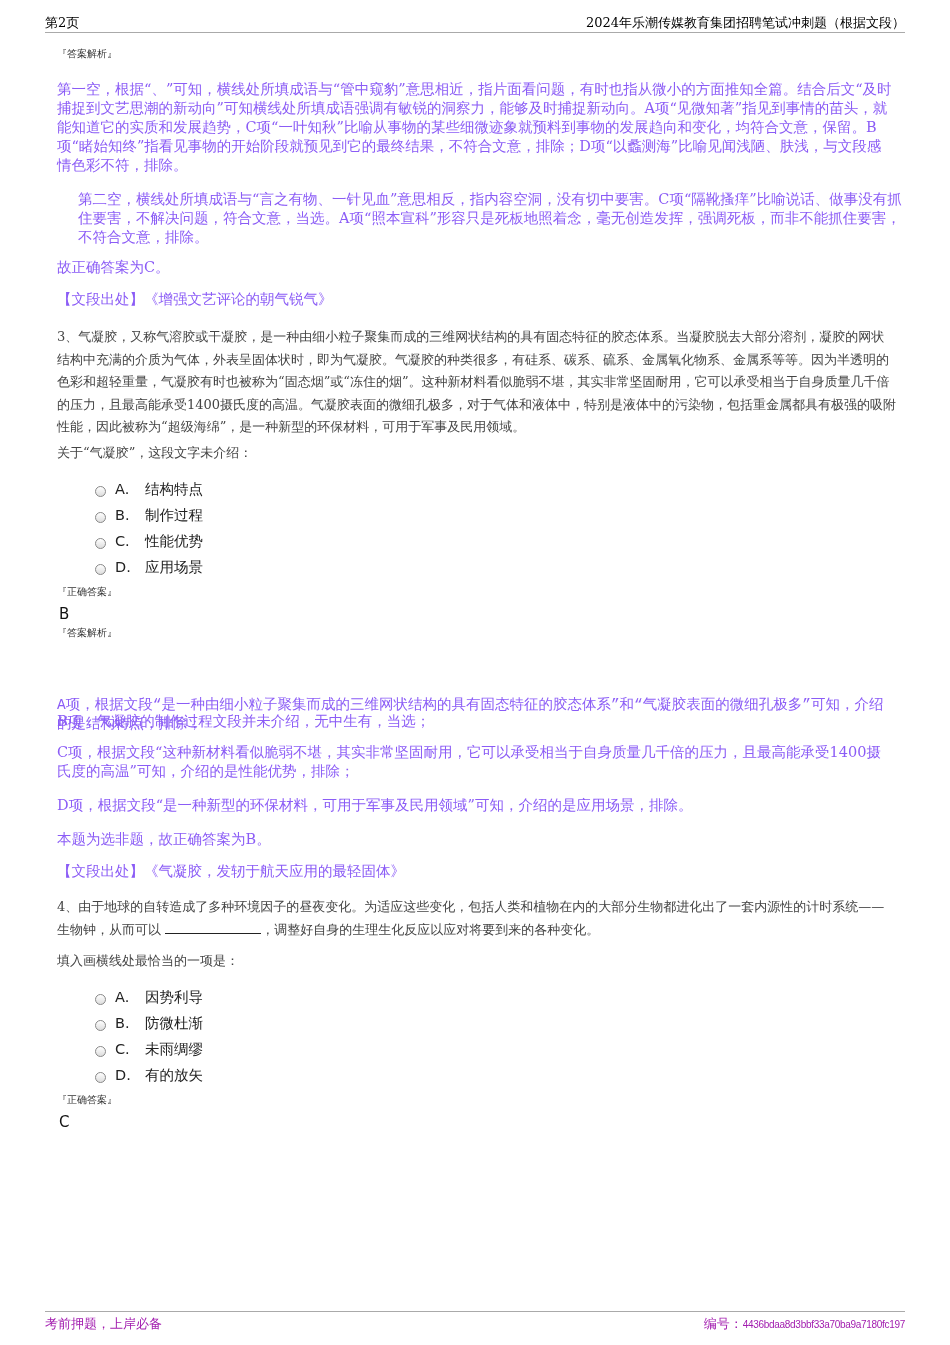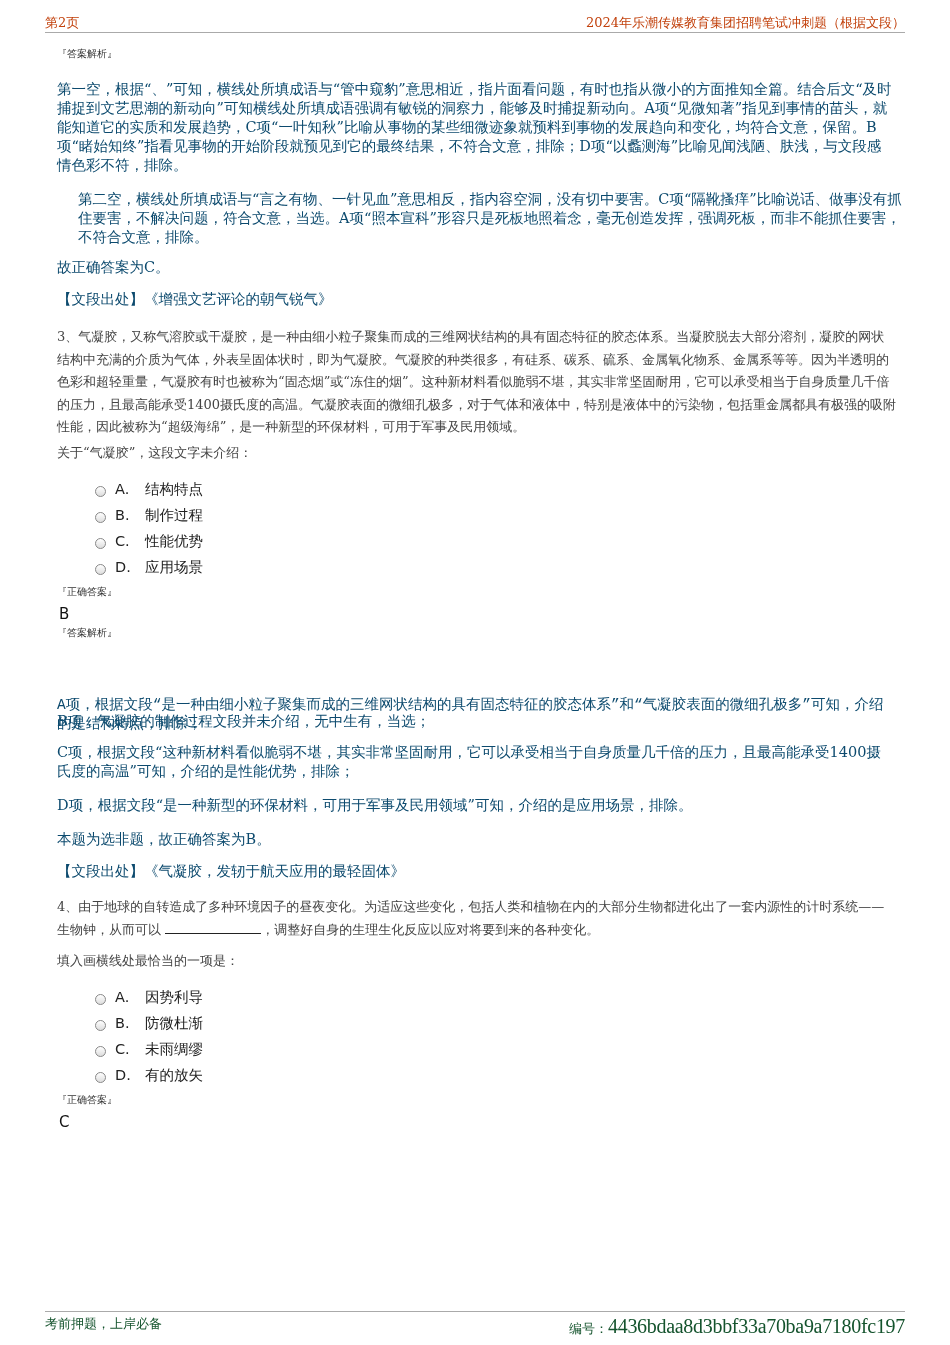--- a/index.html
+++ b/index.html
@@ -4,38 +4,38 @@
 <style>
   html, body { margin: 0; padding: 0; background: #ffffff; }
   body {
     width: 950px; height: 1345px; position: relative; overflow: hidden;
     font-family: "DejaVu Sans", "Liberation Sans", sans-serif;
     color: #222;
   }
   .header {
     position: absolute; left: 45px; right: 45px; top: 12px; height: 20px;
     border-bottom: 1px solid #aaa;
-    font-size: 13px; color: #c2410c;
+    font-size: 13px; color: #000000;
   }
   .header .left { position: absolute; left: 0; top: 2px; font-family: "DejaVu Serif", serif; }
   .header .right { position: absolute; right: 0; top: 2px; font-family: "DejaVu Serif", serif; }
   .footer {
     position: absolute; left: 45px; right: 45px; top: 1311px; height: 20px;
     border-top: 1px solid #aaa;
-    font-size: 13px; color: #14532d;
+    font-size: 13px; color: #a21caf;
   }
   .footer .left { position: absolute; left: 0; top: 3px; font-family: "DejaVu Serif", serif; }
   .footer .right { position: absolute; right: 0; top: 3px; }
-  .footer .right .code { font-family: Liberation Serif, serif; font-size: 20px; letter-spacing: -0.3px; }
+  .footer .right .code { font-family: Liberation Sans, sans-serif; font-size: 10px; letter-spacing: -0.3px; }
 
   .content { position: absolute; left: 57px; top: 44px; width: 840px; }
   .bracket { font-family: "DejaVu Serif", serif; font-size: 10px; color: #333; }
   .para {
     font-family: "DejaVu Serif", serif; font-size: 14.5px; line-height: 19px;
-    color: #0c4a6e; margin: 0;
+    color: #8b5cf6; margin: 0;
   }
   .qtext {
     font-family: "DejaVu Serif", serif; font-size: 13px; line-height: 22.5px;
     color: #444; margin: 0;
   }
   .ans-letter { font-family: "DejaVu Sans", sans-serif; font-size: 15px; color: #111; }
   .option {
     position: absolute; left: 38px; height: 22px; font-size: 14.5px; color: #222;
     display: flex; align-items: center;
   }

